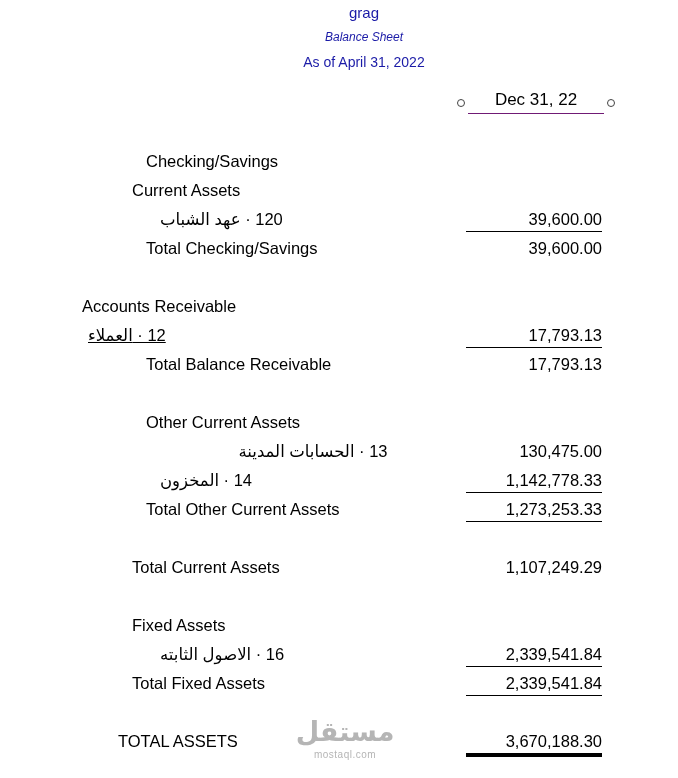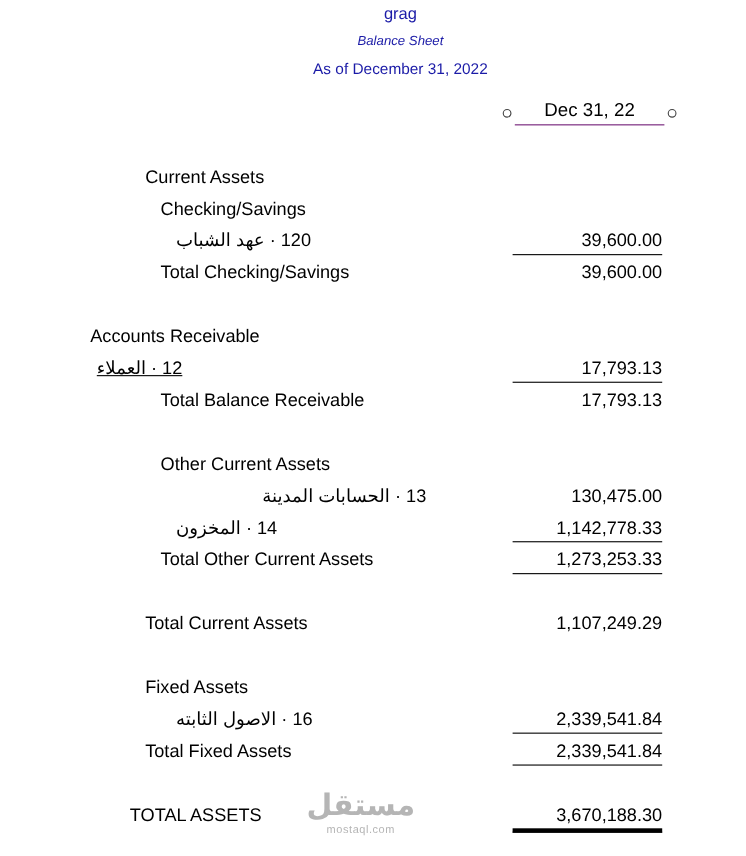--- a/index.html
+++ b/index.html
@@ -71,57 +71,57 @@
     content: "";
     position: absolute;
     left: 0; right: 0; bottom: -4px;
     height: 1px;
     background: #000000;
   }
   .row.spacer { height: 29px; }
 
   .watermark {
     position: absolute;
-    left: 275px;
+    left: 292px;
     top: 716px;
     width: 106px;
     text-align: center;
     color: var(--watermark_color, #b5b5b5);
     pointer-events: none;
   }
   .wm-logo   { font-size: 27px; line-height: 33px; font-weight: bold; }
   .wm-domain { font-size: 10px; line-height: 11px; letter-spacing: 0.5px; }
 </style>
 </head>
 <body>
 
 <div class="page">
 
   <div class="report-header">
     <div class="company">grag</div>
     <div class="title">Balance Sheet</div>
-    <div class="subtitle">As of December 31, 2022</div>
+    <div class="subtitle">As of April 31, 2022</div>
   </div>
 
   <div class="col-header">
     <span class="handle"></span>
     <div class="col-cell">Dec 31, 22</div>
     <span class="handle"></span>
   </div>
 
   <div class="rows">
       <div class="row">
     <div class="amt"></div>
   </div>
       <div class="row">
-    <div class="label" style="padding-left: 132px;">Current Assets</div>
+    <div class="label" style="padding-left: 146px;">Checking/Savings</div>
     <div class="amt"></div>
   </div>
       <div class="row">
-    <div class="label" style="padding-left: 146px;">Checking/Savings</div>
+    <div class="label" style="padding-left: 132px;">Current Assets</div>
     <div class="amt"></div>
   </div>
       <div class="row">
     <div class="label" style="padding-left: 160px;">عهد الشباب‎ · 120</div>
     <div class="amt u-single">39,600.00</div>
   </div>
       <div class="row">
     <div class="label" style="padding-left: 146px;">Total Checking/Savings</div>
     <div class="amt">39,600.00</div>
   </div>

